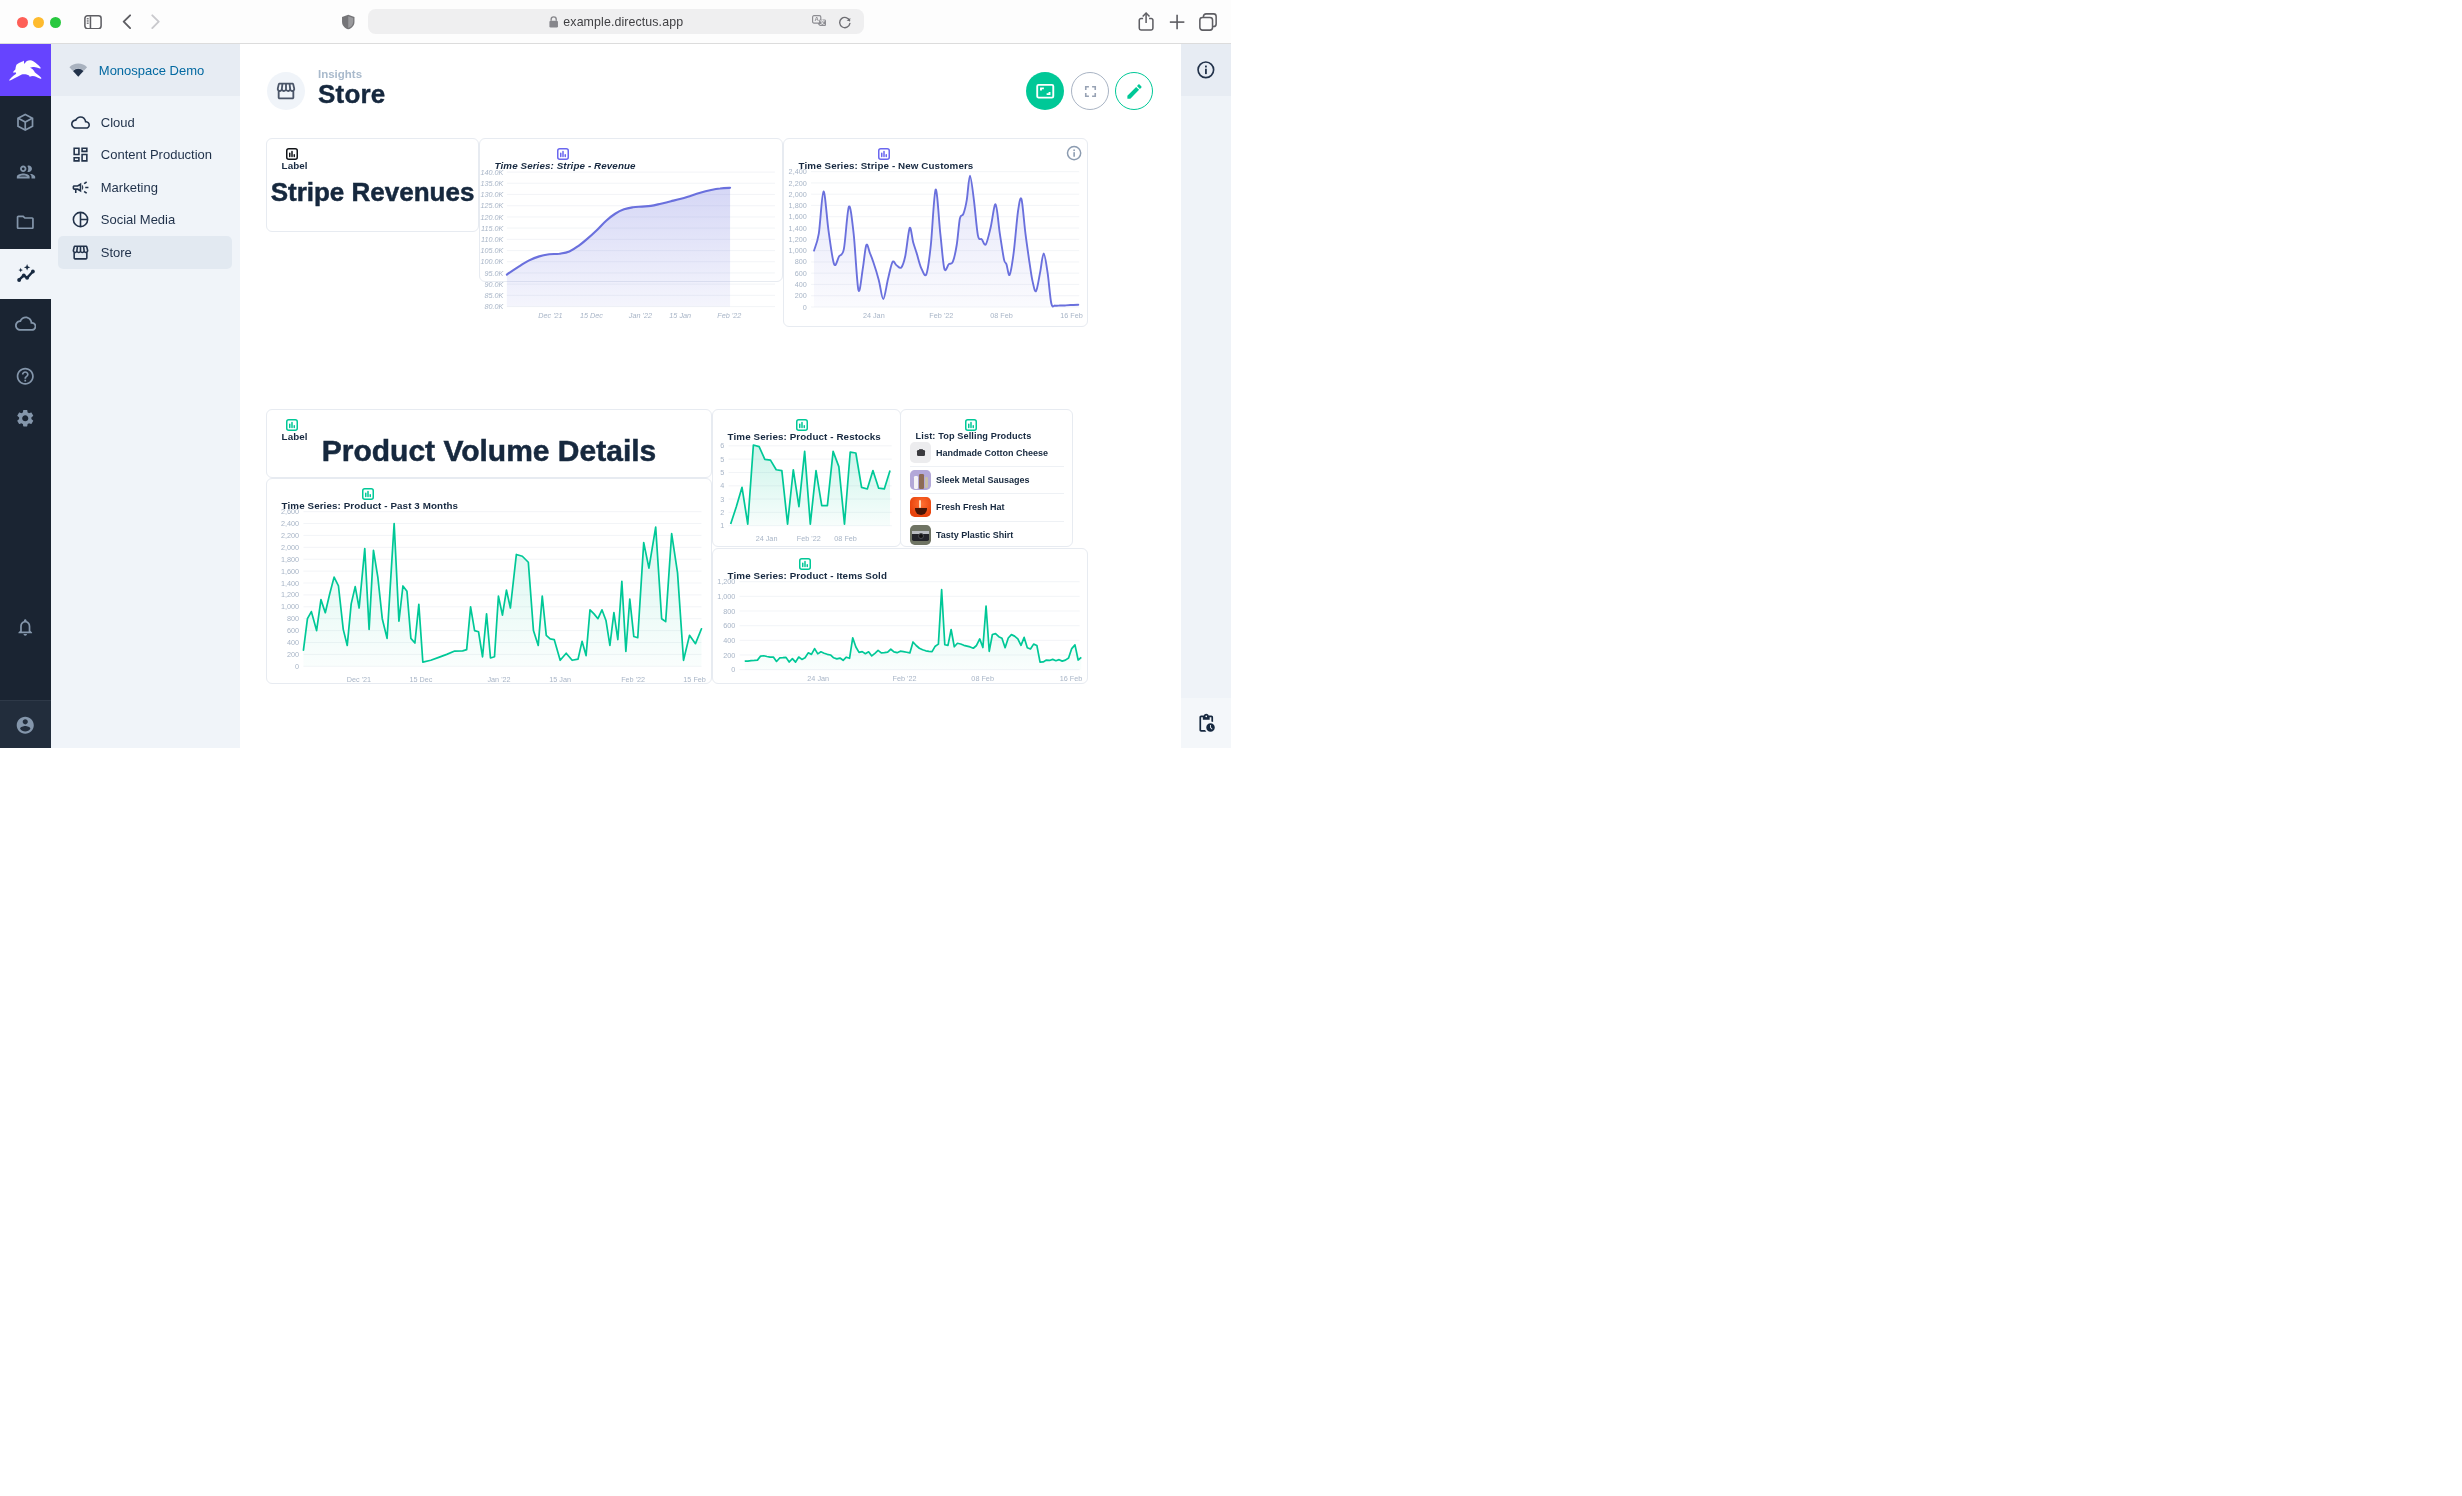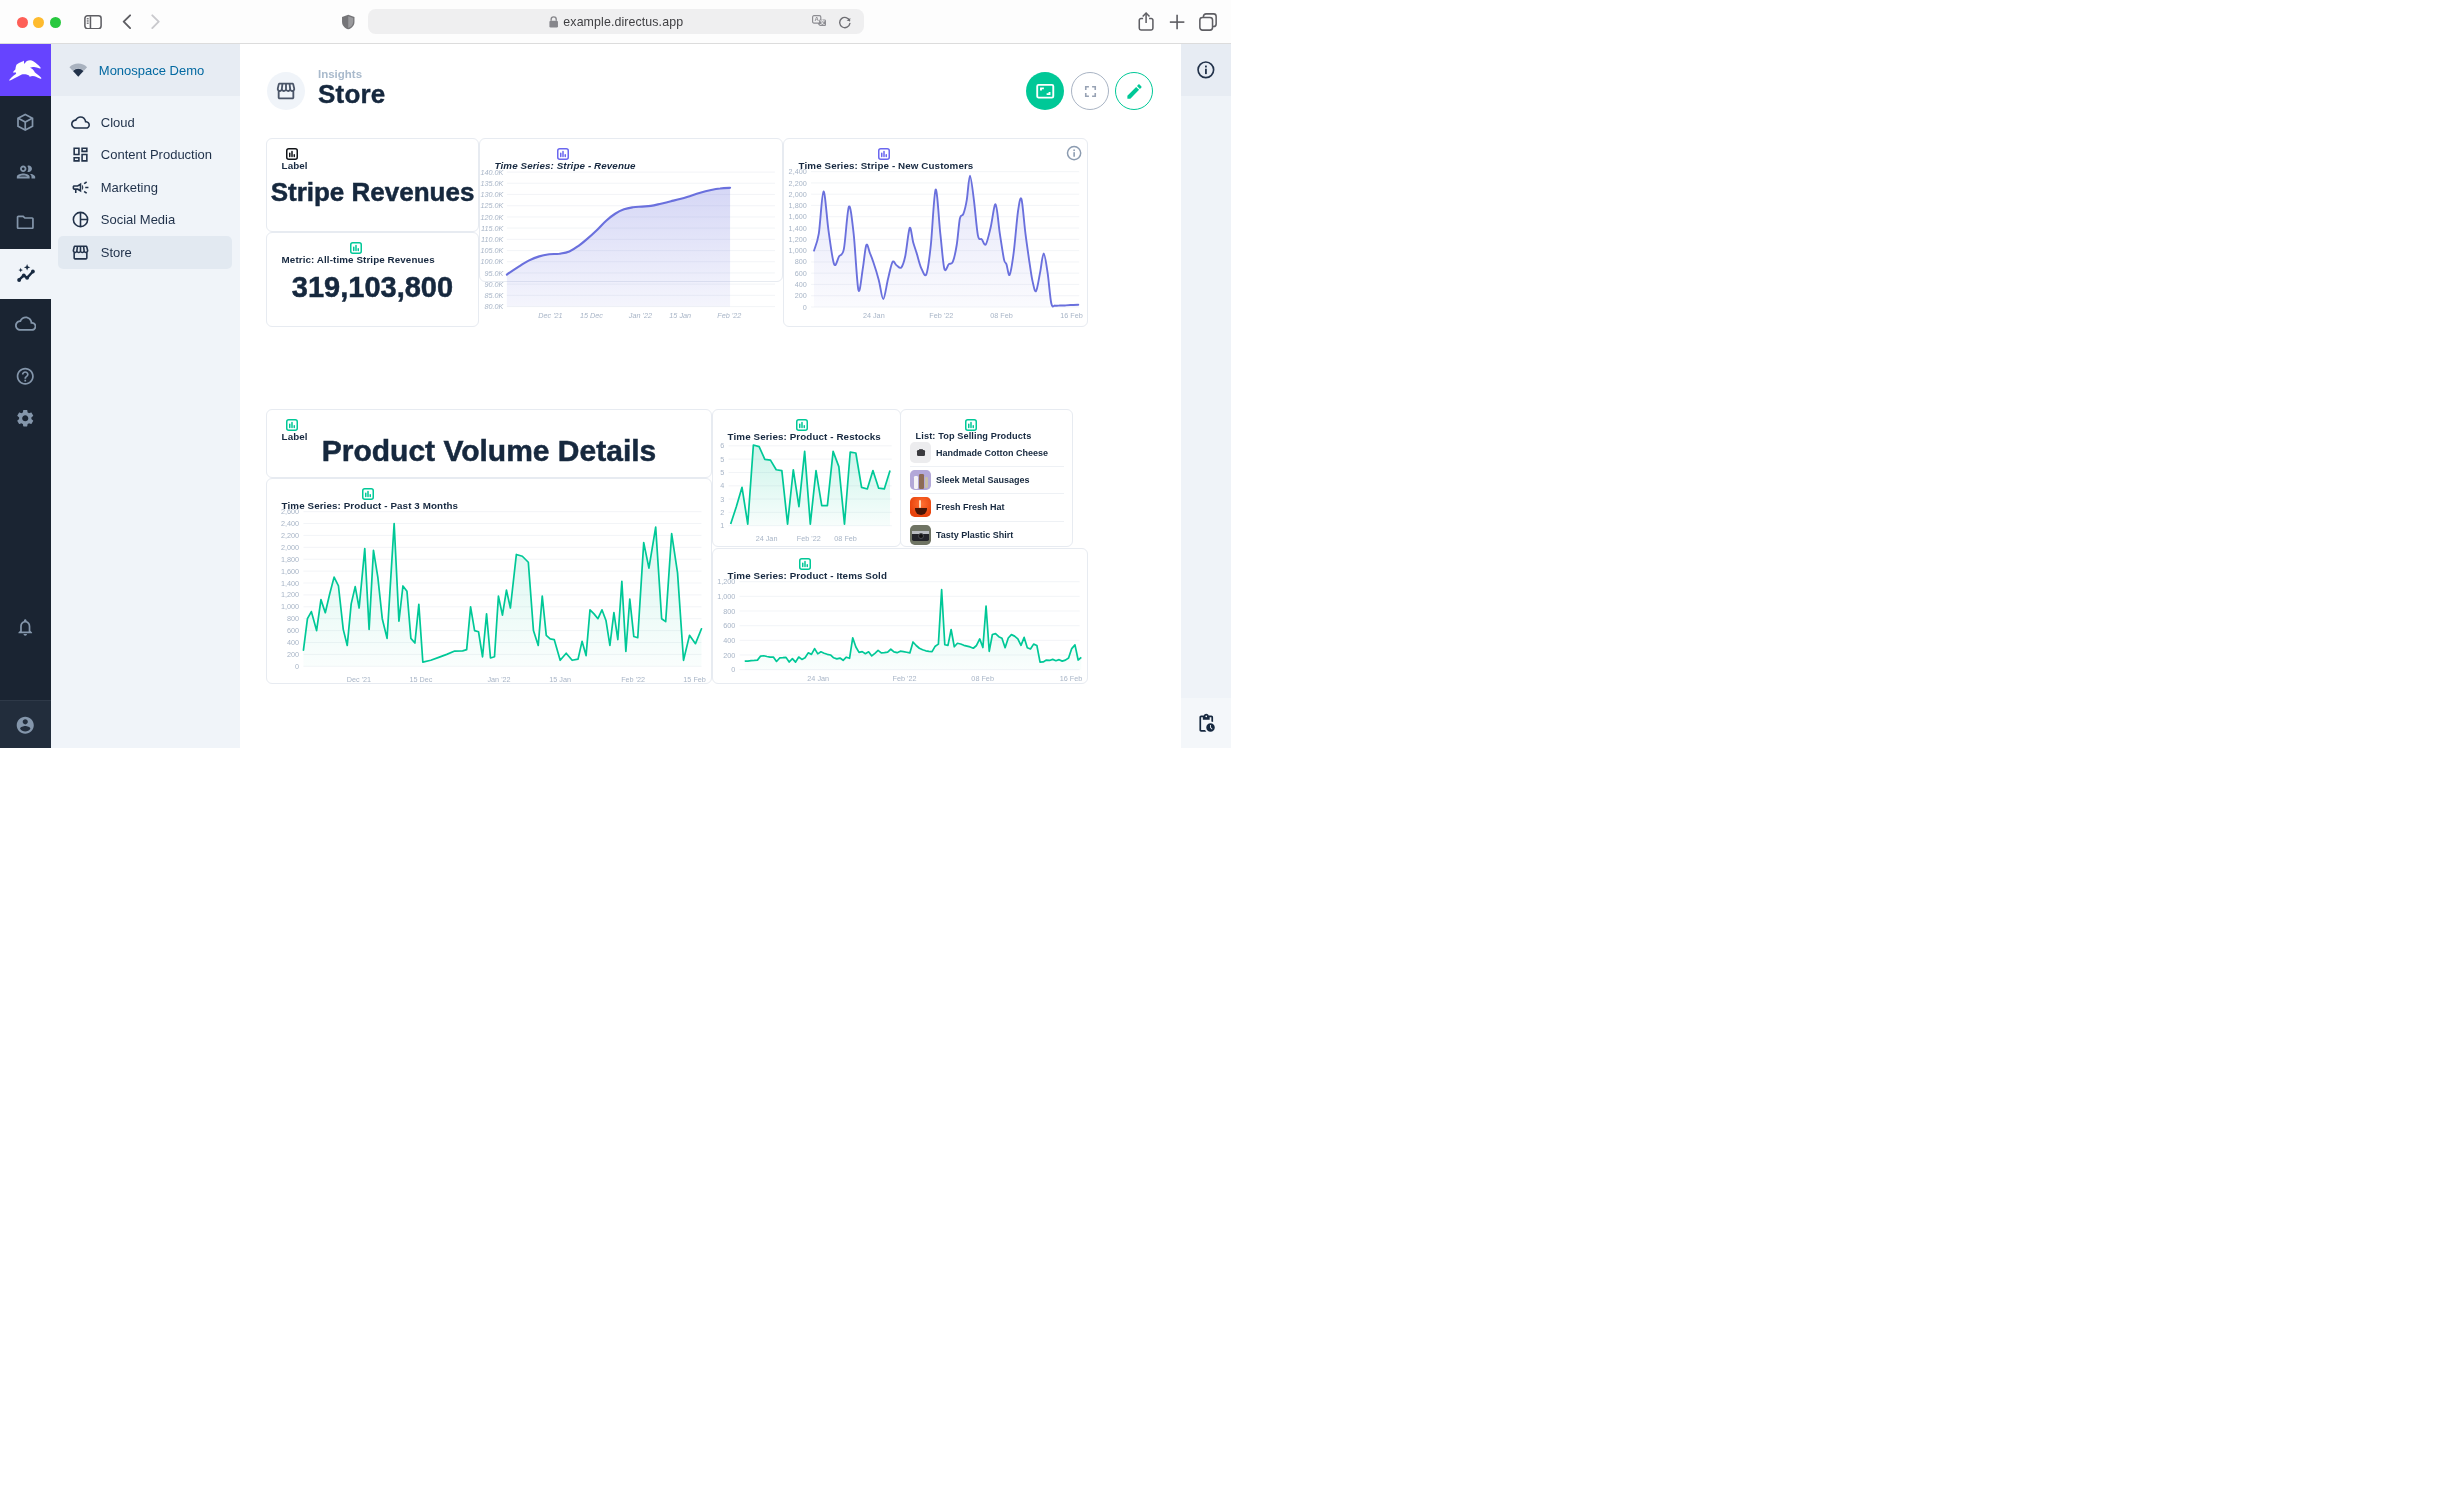--- a/index.html
+++ b/index.html
@@ -266,30 +266,20 @@
 
   <div class="card" style="left:26px; top:94px; width:213px; height:94px;">
     <div class="phead">
         <svg width="12" height="12" viewBox="0 0 24 24" fill="none">
           <rect x="1.5" y="1.5" width="21" height="21" rx="4" stroke="#111418" stroke-width="3"></rect>
           <path d="M7.5 10.5 V17 M12 7 V17 M16.5 13.5 V17" stroke="#111418" stroke-width="3" stroke-linecap="round"></path>
         </svg>
         <div class="t">Label</div>
       </div>
     <div class="bigtxt" style="top:38px; font-size:26px; letter-spacing:0px; white-space:nowrap;">Stripe Revenues</div>
-  </div>
-  <div class="card" style="left:26px; top:188px; width:213px; height:95px;">
-    <div class="phead">
-        <svg width="12" height="12" viewBox="0 0 24 24" fill="none">
-          <rect x="1.5" y="1.5" width="21" height="21" rx="4" stroke="#00c897" stroke-width="3"></rect>
-          <path d="M7.5 10.5 V17 M12 7 V17 M16.5 13.5 V17" stroke="#00c897" stroke-width="3" stroke-linecap="round"></path>
-        </svg>
-        <div class="t">Metric: All-time Stripe Revenues</div>
-      </div>
-    <div class="bigtxt" style="top:38px; font-size:29px; white-space:nowrap;">319,103,800</div>
   </div>
   <div class="card" style="left:239px; top:94px; width:304px; height:144px;font-style:italic;">
     <div class="phead">
         <svg width="12" height="12" viewBox="0 0 24 24" fill="none">
           <rect x="1.5" y="1.5" width="21" height="21" rx="4" stroke="#6a67ef" stroke-width="3"></rect>
           <path d="M7.5 10.5 V17 M12 7 V17 M16.5 13.5 V17" stroke="#6a67ef" stroke-width="3" stroke-linecap="round"></path>
         </svg>
         <div class="t">Time Series: Stripe - Revenue</div>
       </div>
     <div class="chartbox"><svg width="304" height="188" viewBox="0 0 356 220" fill="none">

